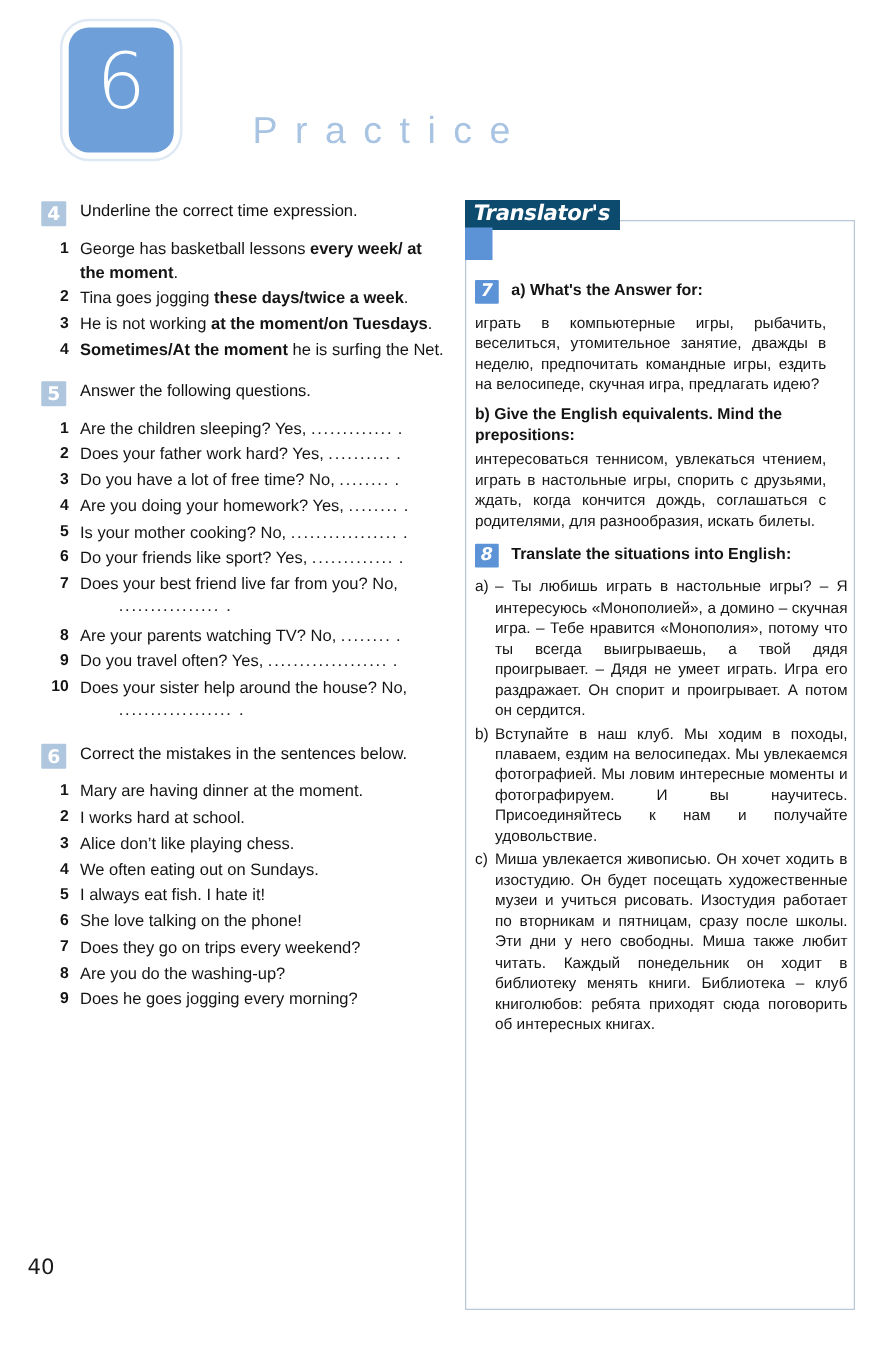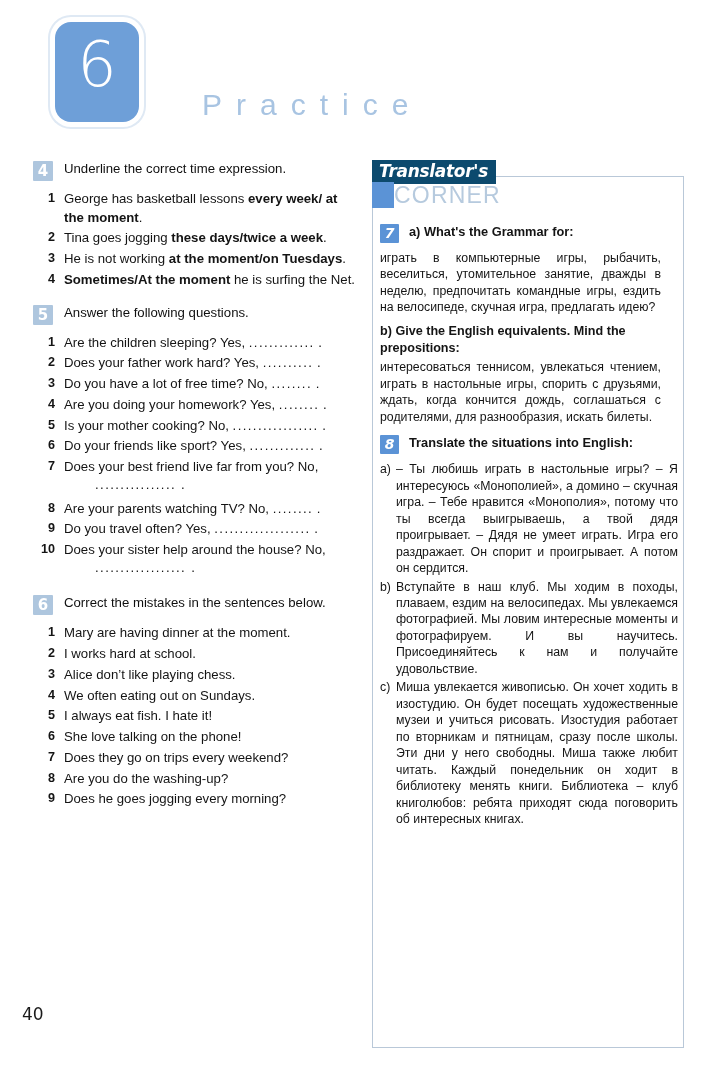--- a/index.html
+++ b/index.html
@@ -389,29 +389,28 @@
 </div>
 
 <div id="right-col">
 
   <div id="tc-box"></div>
   <div id="tc-topline"></div>
 
   <div id="tc-label">
     <div id="tc-corner-bg"></div>
     <span id="tc-translators">Translator's</span>
-    <span id="tc-corner">CORNER</span>
   </div>
 
   <div id="tc-inner">
 
     <div>
       <div class="tc-ex-head">
         <div class="tc-badge">7</div>
-        <div class="tc-title">a) What's the Grammar for:</div>
+        <div class="tc-title">a) What's the Answer for:</div>
       </div>
       <p class="ru">играть в компьютерные игры, рыбачить, веселиться, утомительное занятие, дважды в неделю, предпочитать командные игры, ездить на велосипеде, скучная игра, предлагать идею?</p>
       <div class="sub-head">b) Give the English equivalents. Mind the prepositions:</div>
       <p class="ru">интересоваться теннисом, увлекаться чтением, играть в настольные игры, спорить с друзьями, ждать, когда кончится дождь, соглашаться с родителями, для разнообразия, искать билеты.</p>
     </div>
 
     <div style="margin-top:10px">
       <div class="tc-ex-head">
         <div class="tc-badge">8</div>
         <div class="tc-title">Translate the situations into English:</div>

